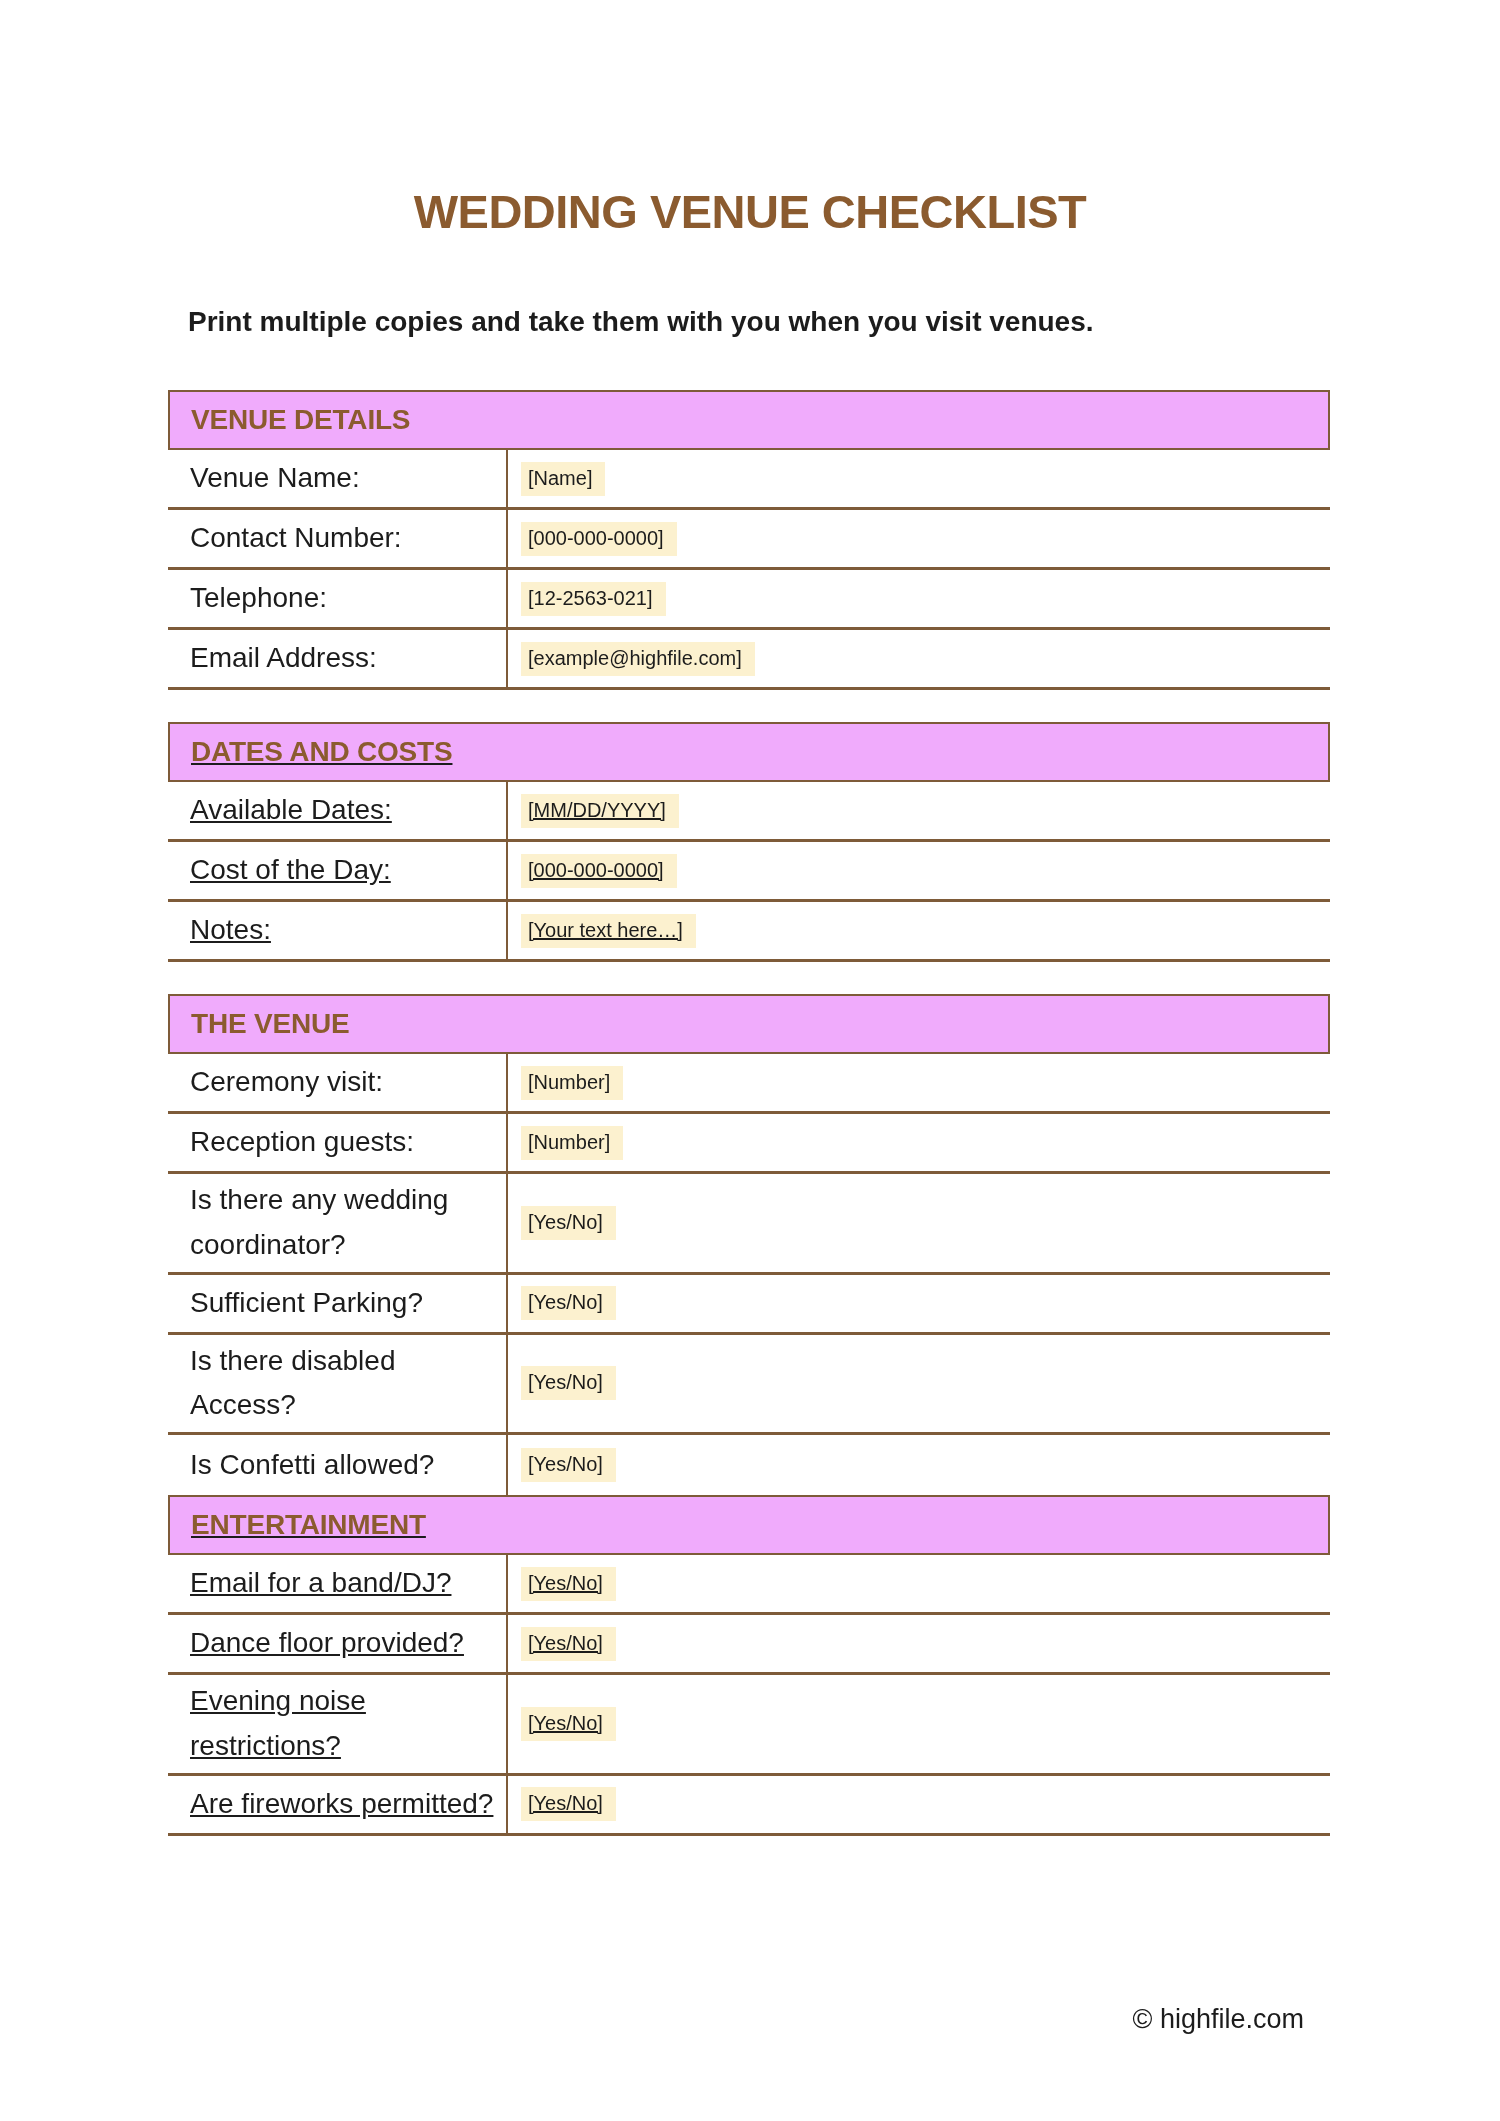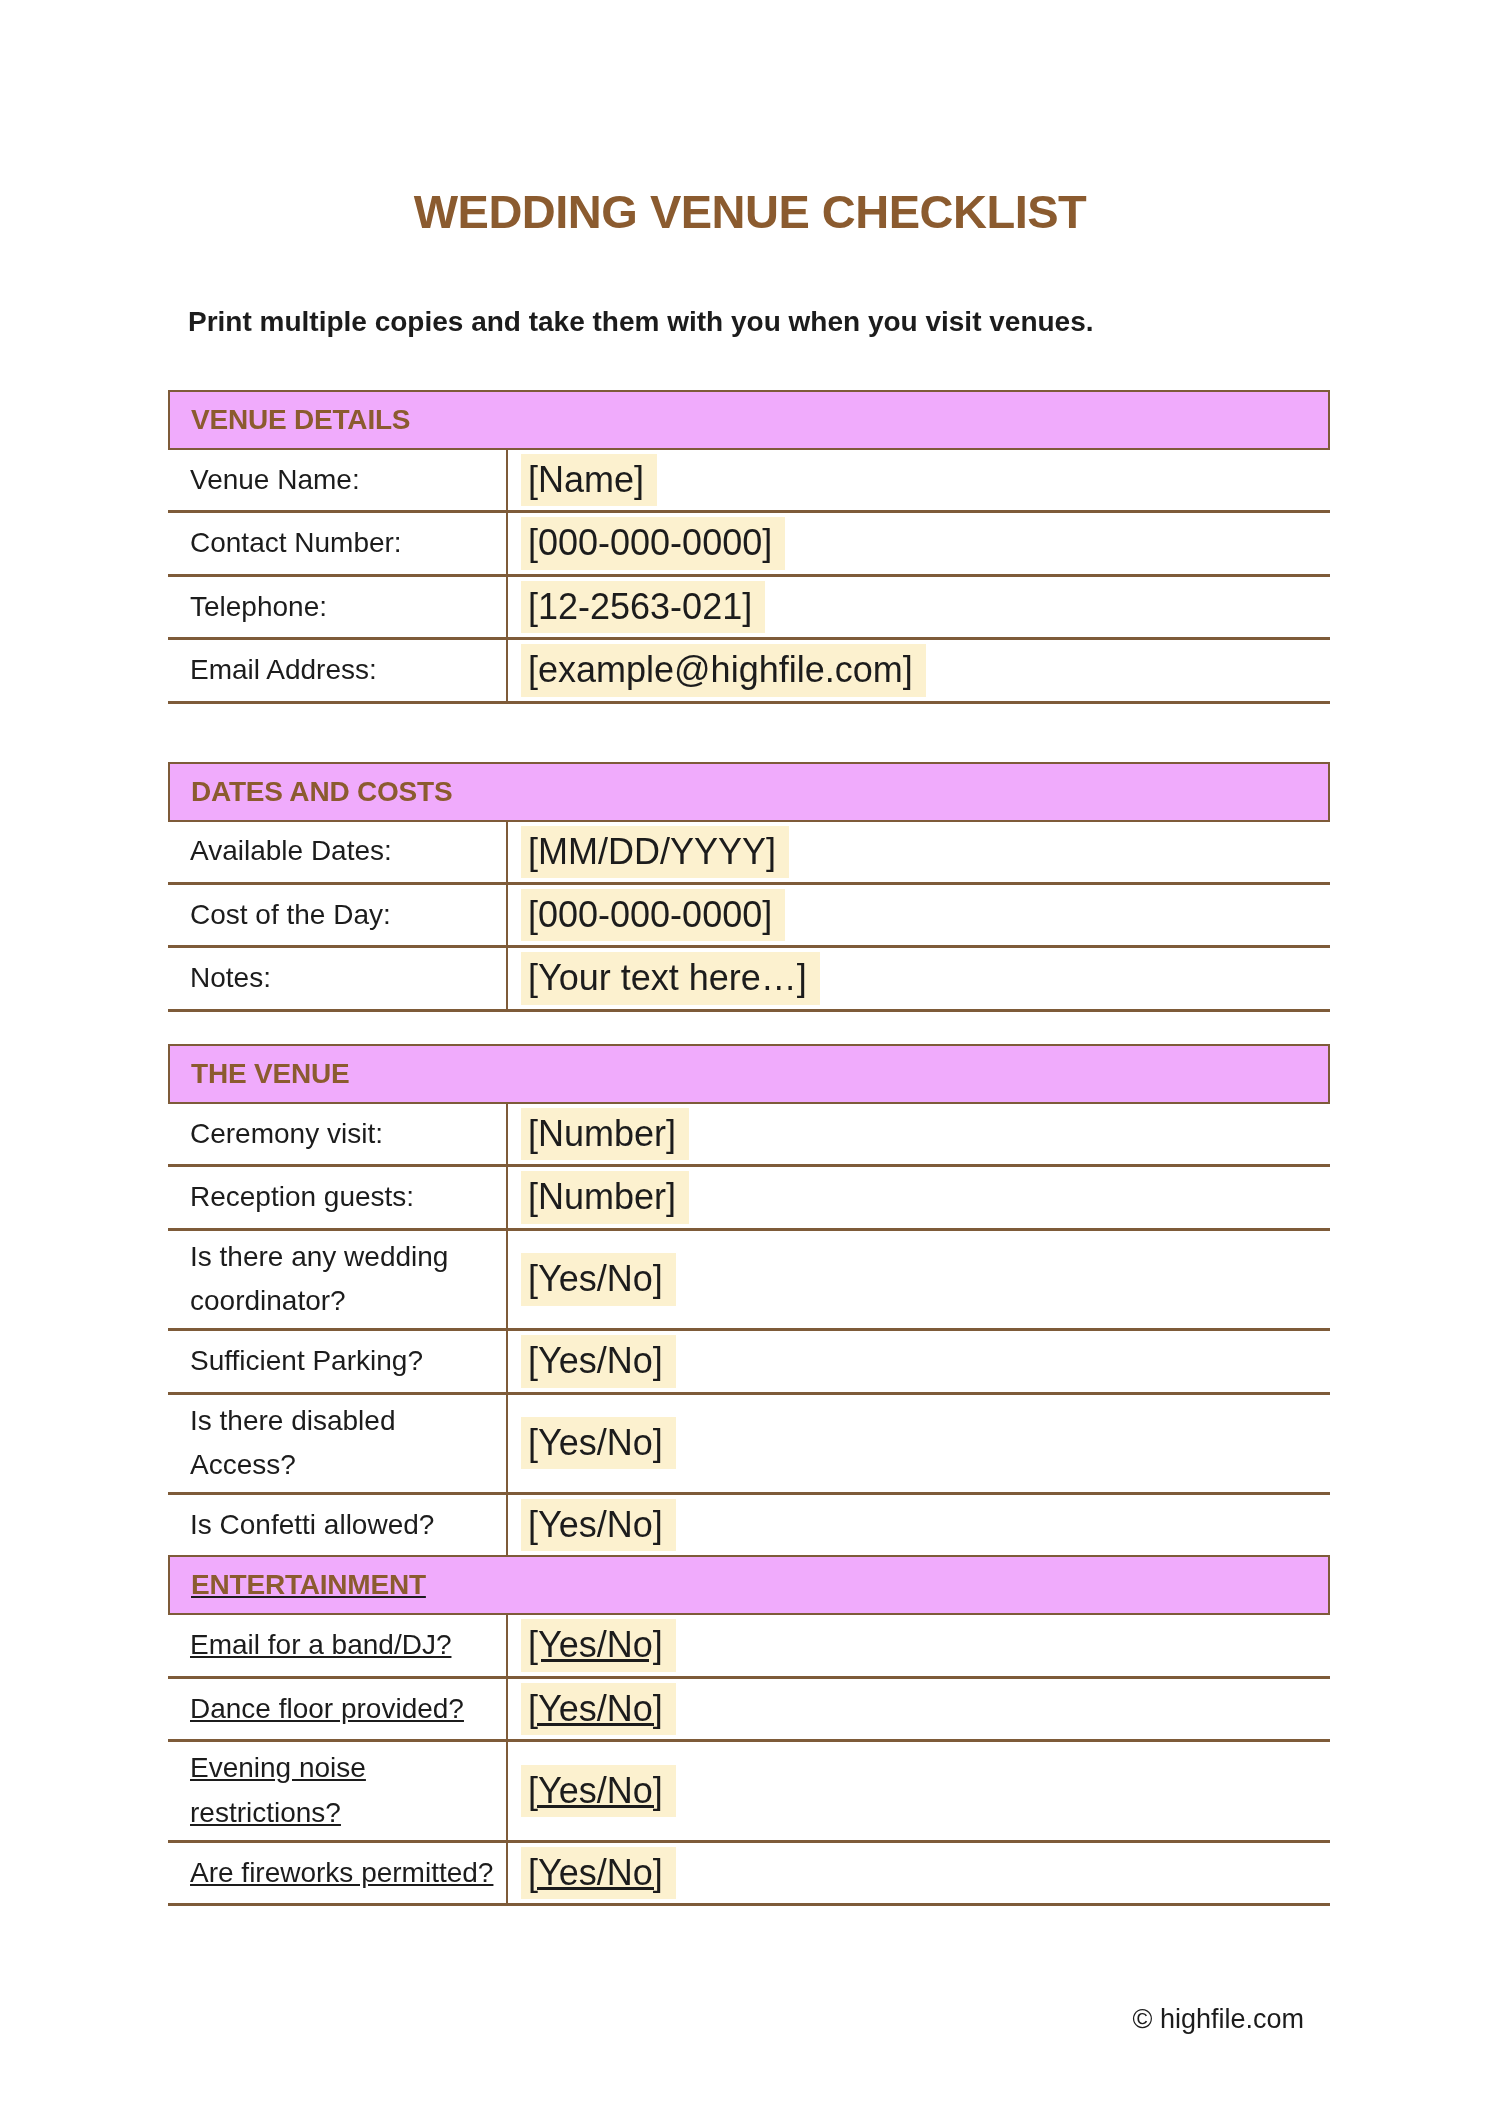--- a/index.html
+++ b/index.html
@@ -20,21 +20,21 @@
     color:var(--accent-brown);
   }
   .intro-text{
     position:absolute;top:306px;left:188px;margin:0;
     font-size:28px;font-weight:bold;
   }
   .content{
     position:absolute;top:390px;left:168px;width:1162px;
   }
   .section{margin:0;}
-  .section:nth-of-type(2){margin-top:58px;}
+  .section:nth-of-type(2){margin-top:32px;text-decoration:underline;}
   .section:nth-of-type(3){margin-top:32px;}
   .section.attached{margin-top:0;text-decoration:underline;}
   .section-header{
     height:60px;border:2px solid var(--border-brown);
     display:flex;align-items:center;padding-left:21px;
     background:#f0abfc;
   }
   .section-title{
     font-size:28px;font-weight:bold;color:var(--accent-brown);
     letter-spacing:-0.2px;
@@ -47,21 +47,21 @@
     width:340px;flex:0 0 340px;border-right:2px solid var(--border-brown);
     display:flex;align-items:center;padding:4px 12px 4px 22px;
   }
   .value-cell{
     flex:1;display:flex;align-items:center;padding:4px 12px 4px 13px;
   }
   .row-label{
     font-size:28px;line-height:1.6;
   }
   .placeholder-field{
-    display:inline-block;font-size:36px;line-height:1.15;
+    display:inline-block;font-size:20px;line-height:1.15;
     background:var(--highlight-cream);padding:5px 13px 6px 7px;
   }
   .footer-copyright{
     position:absolute;top:2004px;right:196px;
     font-size:27px;
   }
 </style>
 </head>
 <body>
 

